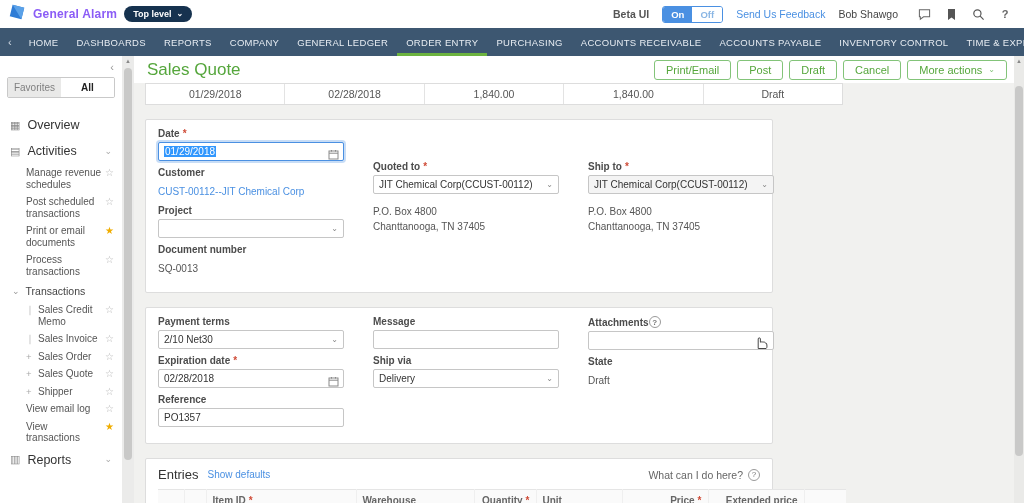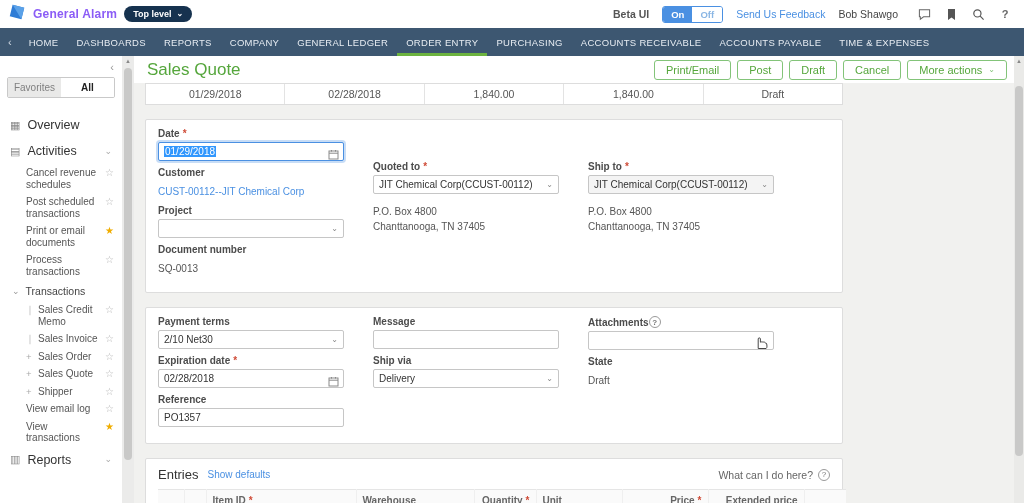--- a/index.html
+++ b/index.html
@@ -78,21 +78,21 @@
   .btn .chev { font-size:8px; line-height:4px; color:#83c479; }
 
   .content { flex:1; overflow:hidden; padding:0 0 0 11px; position:relative; }
 
   
   .summary { width:698px; display:flex; background:#fff; border:1px solid #ddd; }
   .summary-cell { flex:1; text-align:center; font-size:10.5px; color:#555; padding:4px 0; border-right:1px solid #e3e3e3; }
   .summary-cell:last-child { border-right:none; }
 
   
-  .card { width:698px; background:#fff; border:1px solid #ddd; border-radius:2px; margin-top:14px; padding:8px 12px 10px 12px; position:relative; }
+  .card { width:628px; background:#fff; border:1px solid #ddd; border-radius:2px; margin-top:14px; padding:8px 12px 10px 12px; position:relative; }
   .grid3 { display:grid; grid-template-columns:186px 186px 186px; column-gap:29px; }
   .field { margin-bottom:6px; }
   .flabel { font-size:10px; color:#4c4c4c; font-weight:700; margin-bottom:3px; display:flex; align-items:center; }
   .req::after { content:"*"; color:#cf4b37; margin-left:3px; font-size:10px; }
   .input, .select, input.real { width:100%; height:19px; border:1px solid #c6c6c6; border-radius:2px;
     background:#fff; font-size:10px; color:#333; padding:0 5px; display:flex; align-items:center;
     font-family:"Liberation Sans", sans-serif; }
   input.real { display:block; line-height:17px; }
   .select { justify-content:space-between; cursor:pointer; }
   .select .chev { color:#888; font-size:8px; line-height:4px; }
@@ -179,20 +179,21 @@
     <span class="nav-chev">‹</span>
     <span class="nav-item">HOME</span>
     <span class="nav-item">DASHBOARDS</span>
     <span class="nav-item">REPORTS</span>
     <span class="nav-item">COMPANY</span>
     <span class="nav-item">GENERAL LEDGER</span>
     <span class="nav-item active">ORDER ENTRY</span>
     <span class="nav-item">PURCHASING</span>
     <span class="nav-item">ACCOUNTS RECEIVABLE</span>
     <span class="nav-item">ACCOUNTS PAYABLE</span>
+    <span class="nav-item">INVENTORY CONTROL</span>
     <span class="nav-item">TIME &amp; EXPENSES</span>
 
   </div>
 
   <div class="body">
 
     <aside class="sidebar">
       <span class="collapse">‹</span>
       <div class="fav-tabs">
         <div class="fav-tab inactive">Favorites</div>
@@ -202,21 +203,21 @@
         <div class="sec">
           <span class="sec-icon">▦</span>
           <span class="sec-label">Overview</span>
         </div>
         <div class="sec">
           <span class="sec-icon">▤</span>
           <span class="sec-label">Activities</span>
           <span class="sec-chev">⌄</span>
         </div>
         <div class="sub">
-          <span class="sub-label">Cancel revenue schedules</span>
+          <span class="sub-label">Manage revenue schedules</span>
           <span class="star"></span>
         </div>
         <div class="sub">
           <span class="sub-label">Post scheduled transactions</span>
           <span class="star"></span>
         </div>
         <div class="sub">
           <span class="sub-label">Print or email documents</span>
           <span class="star filled"></span>
         </div>

